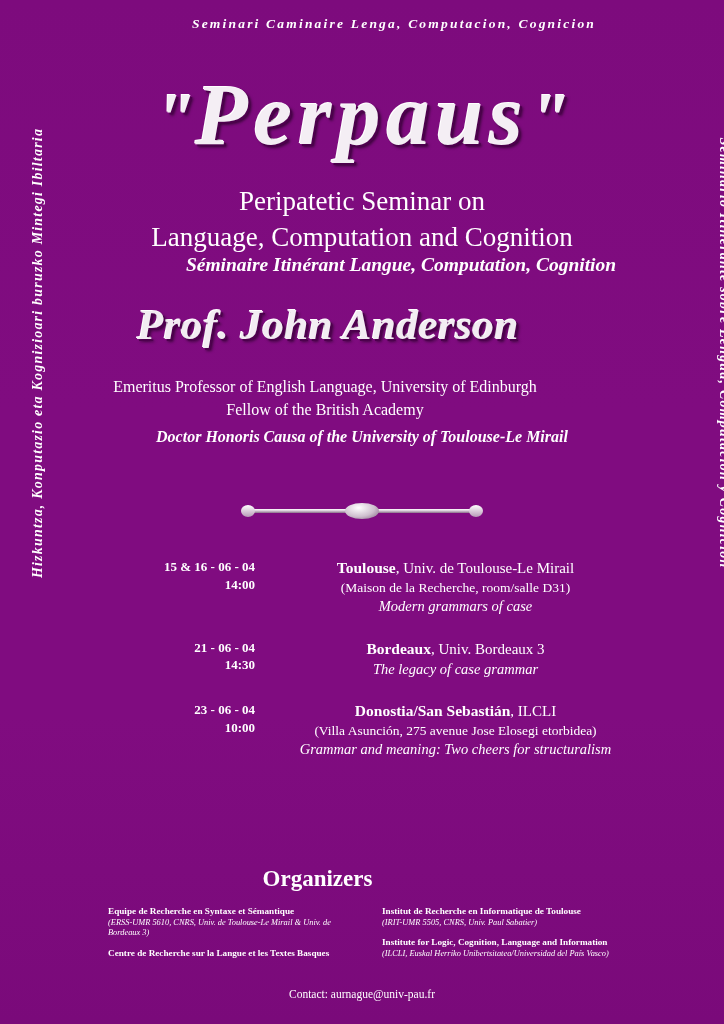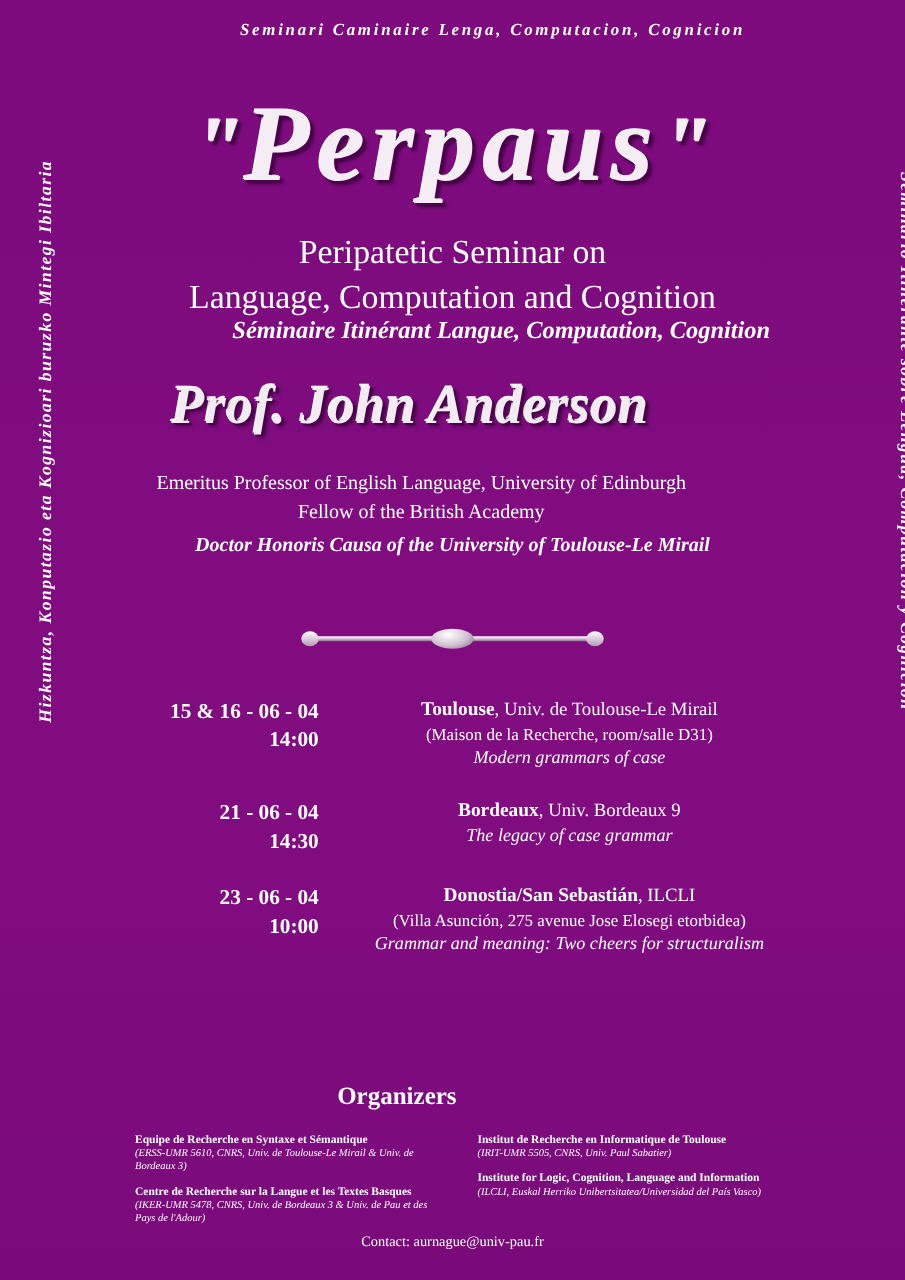--- a/index.html
+++ b/index.html
@@ -121,21 +121,21 @@
     letter-spacing: 0.5px;
     color: #f2ecf2;
     text-shadow:
       2px 2px 0 #4d004d,
       3px 3px 3px rgba(0,0,0,0.5),
       -1px -1px 0 #ffffff;
   }
   .affil {
     position: absolute;
     top: 375px;
-    left: 16px;
+    left: 4px;
     width: 642px;
     text-align: center;
     font-size: 16px;
     line-height: 1.45;
     color: #ffffff;
   }
   .honoris {
     position: absolute;
     top: 428px;
     left: 0;
@@ -190,21 +190,21 @@
     width: 540px;
   }
   .sched-row {
     display: flex;
     margin-bottom: 22px;
   }
   .sched-date {
     width: 155px;
     text-align: right;
     padding-right: 16px;
-    font-size: 17px;
+    font-size: 13px;
     font-weight: bold;
     line-height: 1.35;
     color: #ffffff;
   }
   .sched-date .time { display: block; }
   .sched-info {
     flex: 1;
     font-size: 15px;
     line-height: 1.35;
     color: #ffffff;
@@ -213,21 +213,21 @@
   .sched-city { font-weight: bold; font-size: 15.5px; }
   .sched-place { font-size: 13.5px; }
   .sched-talk { font-style: italic; font-size: 14.5px; }
   
   .organizers-title {
     position: absolute;
     top: 866px;
     left: 0;
     width: 635px;
     text-align: center;
-    font-size: 20px;
+    font-size: 23px;
     font-weight: bold;
     color: #ffffff;
   }
   .org-cols {
     position: absolute;
     top: 906px;
     left: 108px;
     width: 520px;
     display: flex;
     gap: 28px;
@@ -306,21 +306,21 @@
         <div class="sched-talk">Modern grammars of case</div>
       </div>
     </div>
 
     <div class="sched-row">
       <div class="sched-date">
         <span>21 - 06 - 04</span>
         <span class="time">14:30</span>
       </div>
       <div class="sched-info">
-        <div><span class="sched-city">Bordeaux</span><span>, Univ. Bordeaux 9</span></div>
+        <div><span class="sched-city">Bordeaux</span><span>, Univ. Bordeaux 3</span></div>
         <div class="sched-talk">The legacy of case grammar</div>
       </div>
     </div>
 
     <div class="sched-row">
       <div class="sched-date">
         <span>23 - 06 - 04</span>
         <span class="time">10:00</span>
       </div>
       <div class="sched-info">
@@ -335,21 +335,20 @@
   <div class="organizers-title">Organizers</div>
 
   <div class="org-cols">
     <div class="org-col">
       <div class="org-item">
         <div class="org-name">Equipe de Recherche en Syntaxe et Sémantique</div>
         <div class="org-sub">(ERSS-UMR 5610, CNRS, Univ. de Toulouse-Le Mirail &amp; Univ. de Bordeaux 3)</div>
       </div>
       <div class="org-item">
         <div class="org-name">Centre de Recherche sur la Langue et les Textes Basques</div>
-        <div class="org-sub">(IKER-UMR 5478, CNRS, Univ. de Bordeaux 3 &amp; Univ. de Pau et des Pays de l'Adour)</div>
       </div>
     </div>
     <div class="org-col">
       <div class="org-item">
         <div class="org-name">Institut de Recherche en Informatique de Toulouse</div>
         <div class="org-sub">(IRIT-UMR 5505, CNRS, Univ. Paul Sabatier)</div>
       </div>
       <div class="org-item">
         <div class="org-name">Institute for Logic, Cognition, Language and Information</div>
         <div class="org-sub">(ILCLI, Euskal Herriko Unibertsitatea/Universidad del País Vasco)</div>

